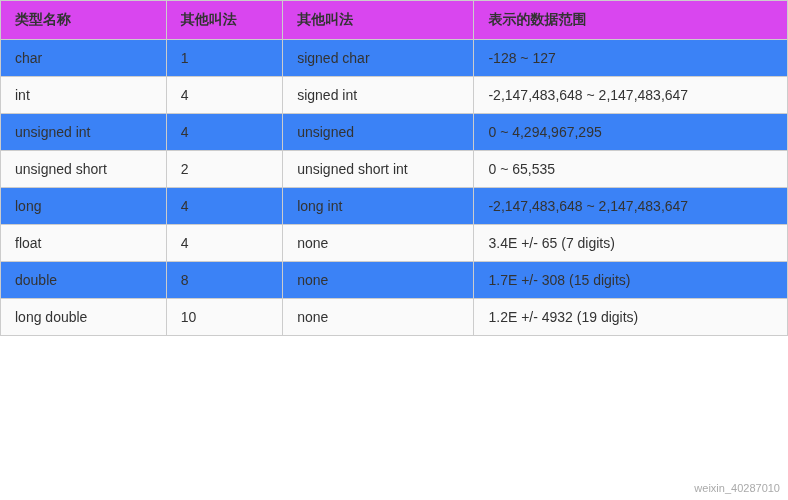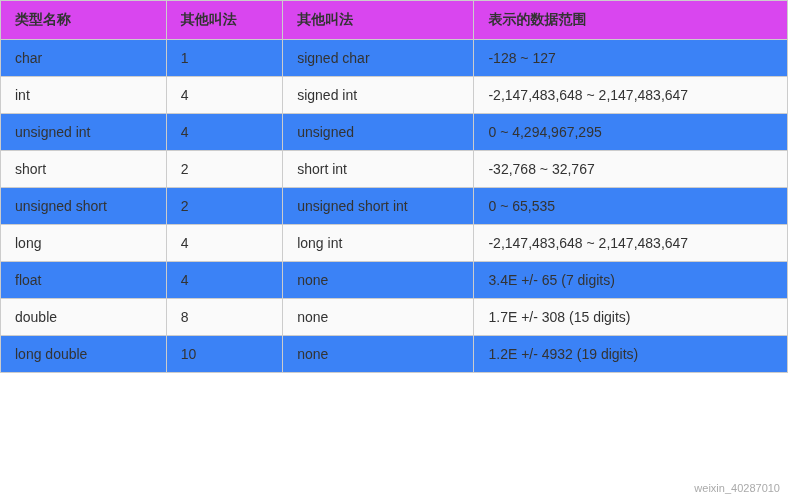--- a/index.html
+++ b/index.html
@@ -68,26 +68,20 @@
         <td>signed int</td>
         <td>-2,147,483,648 ~ 2,147,483,647</td>
       </tr>
       <tr>
         <td>unsigned int</td>
         <td>4</td>
         <td>unsigned</td>
         <td>0 ~ 4,294,967,295</td>
       </tr>
       <tr>
-        <td>short</td>
-        <td>2</td>
-        <td>short int</td>
-        <td>-32,768 ~ 32,767</td>
-      </tr>
-      <tr>
         <td>unsigned short</td>
         <td>2</td>
         <td>unsigned short int</td>
         <td>0 ~ 65,535</td>
       </tr>
       <tr>
         <td>long</td>
         <td>4</td>
         <td>long int</td>
         <td>-2,147,483,648 ~ 2,147,483,647</td>

